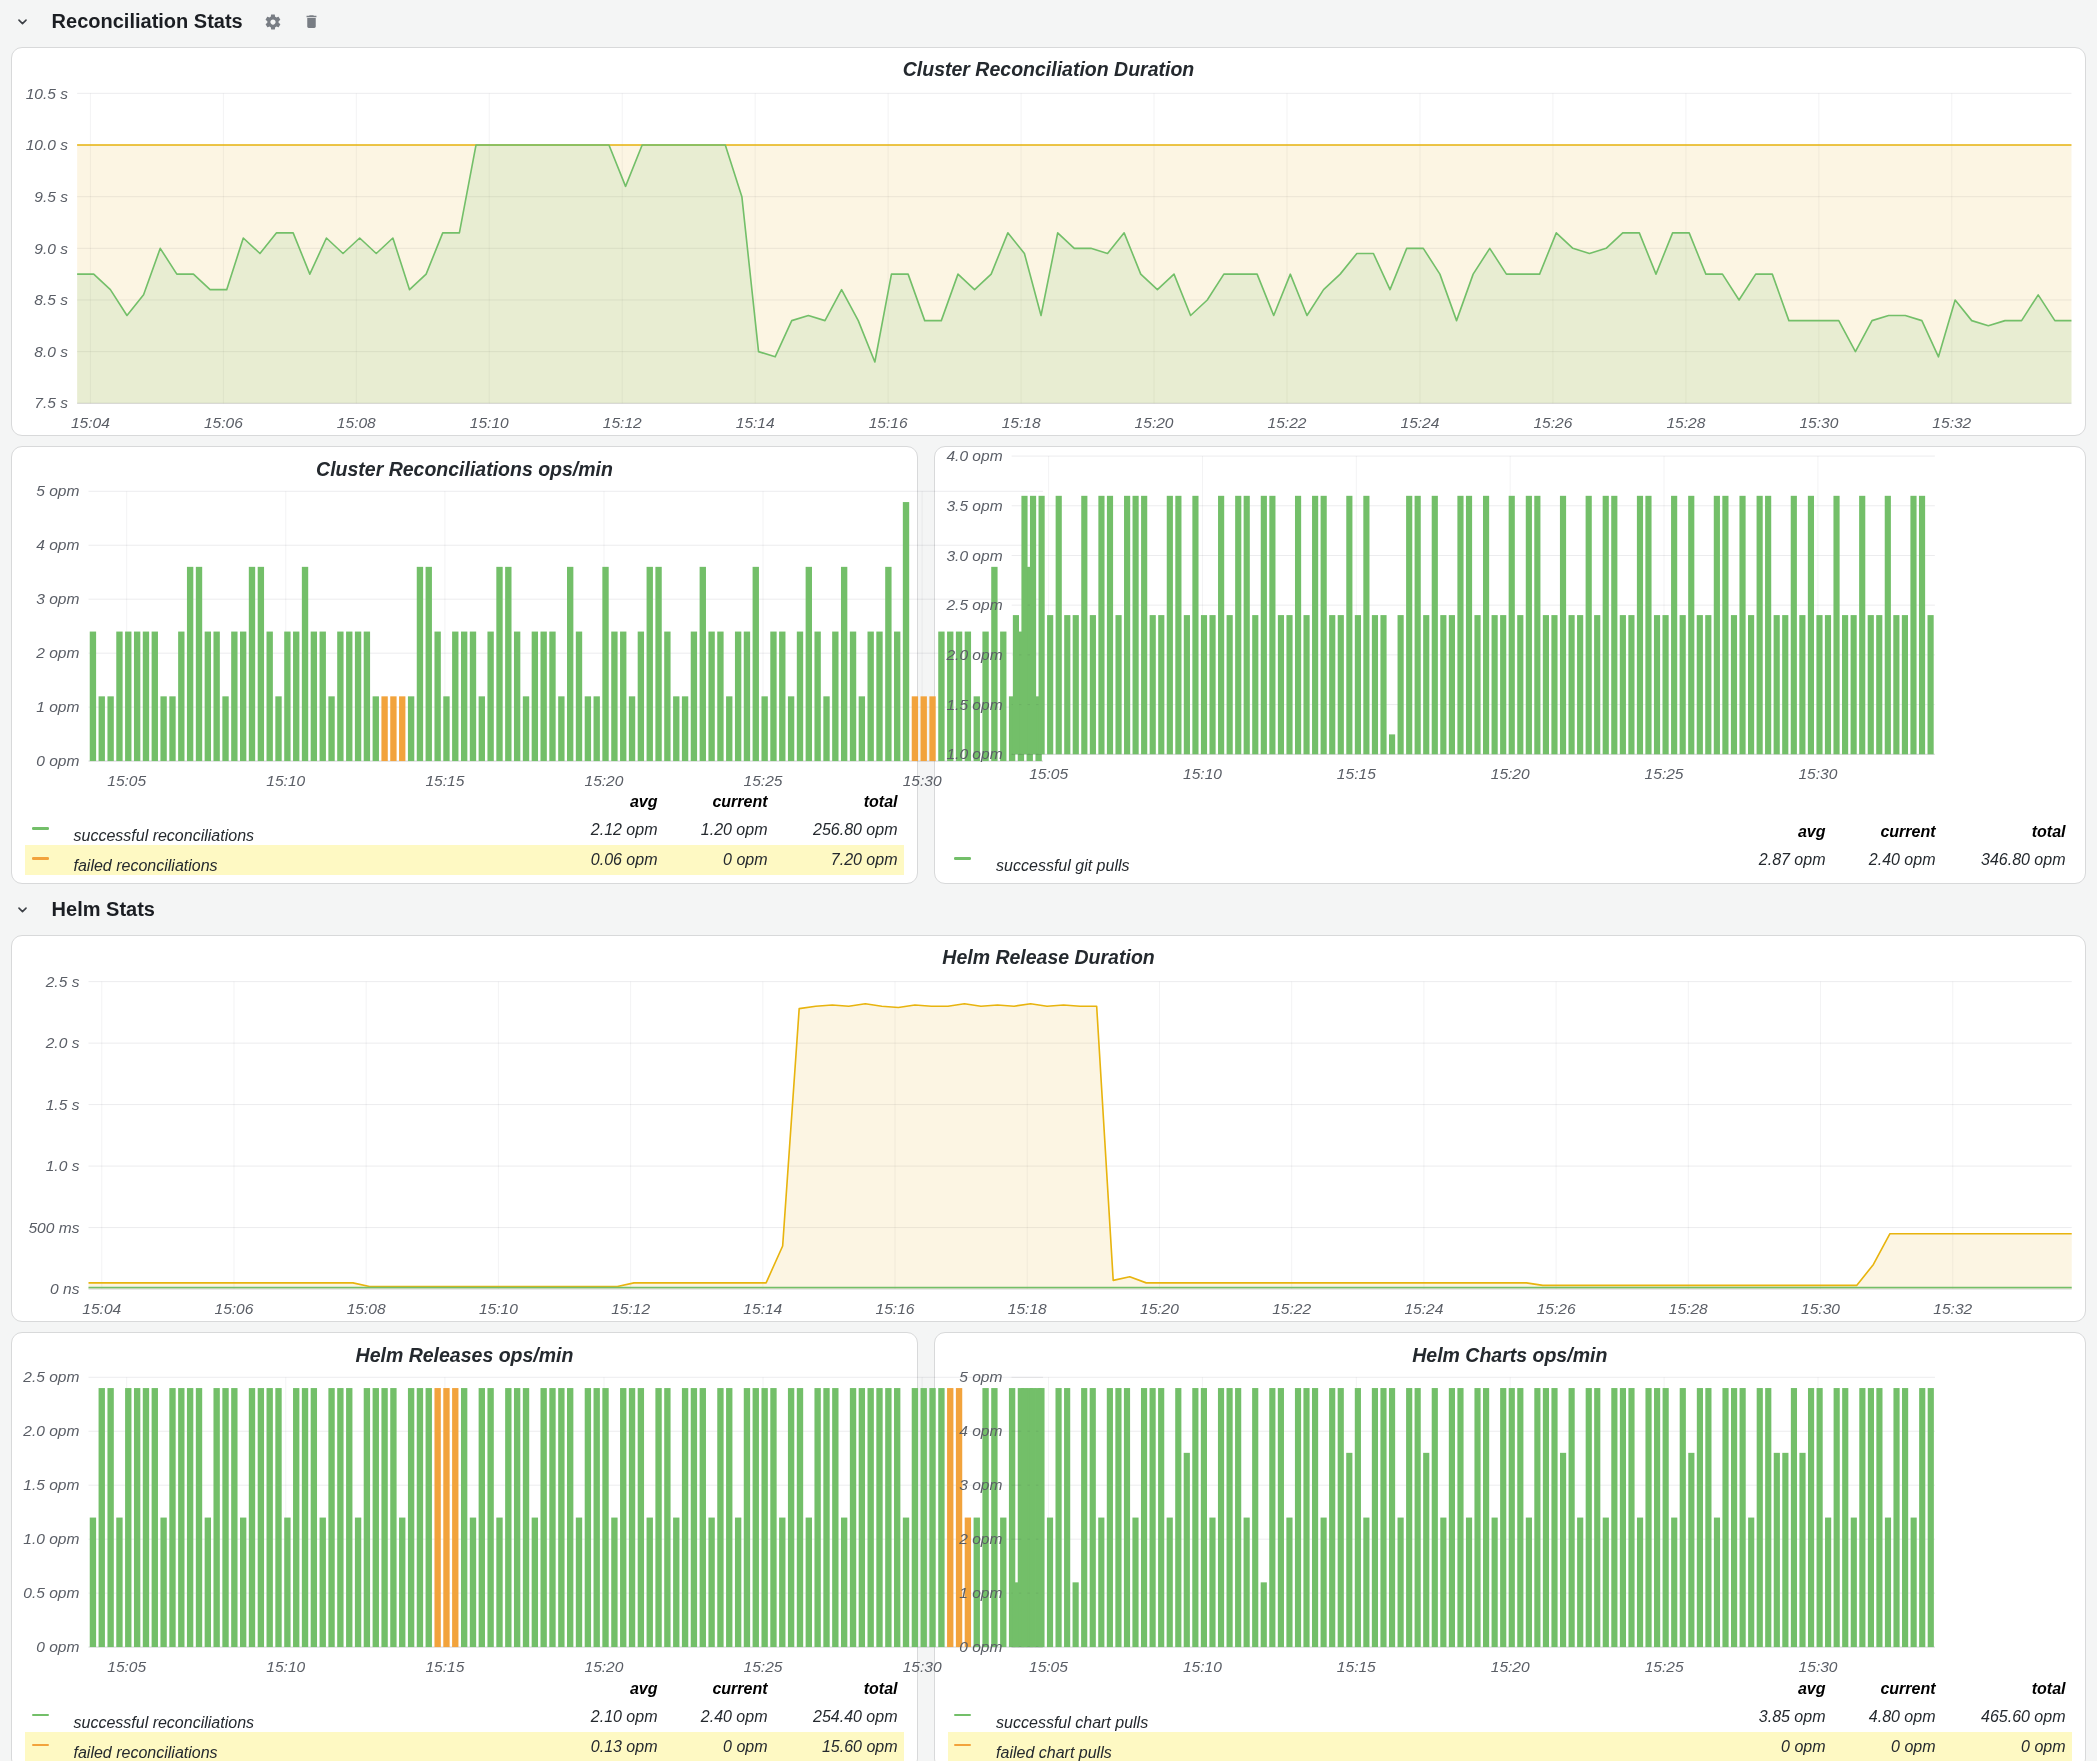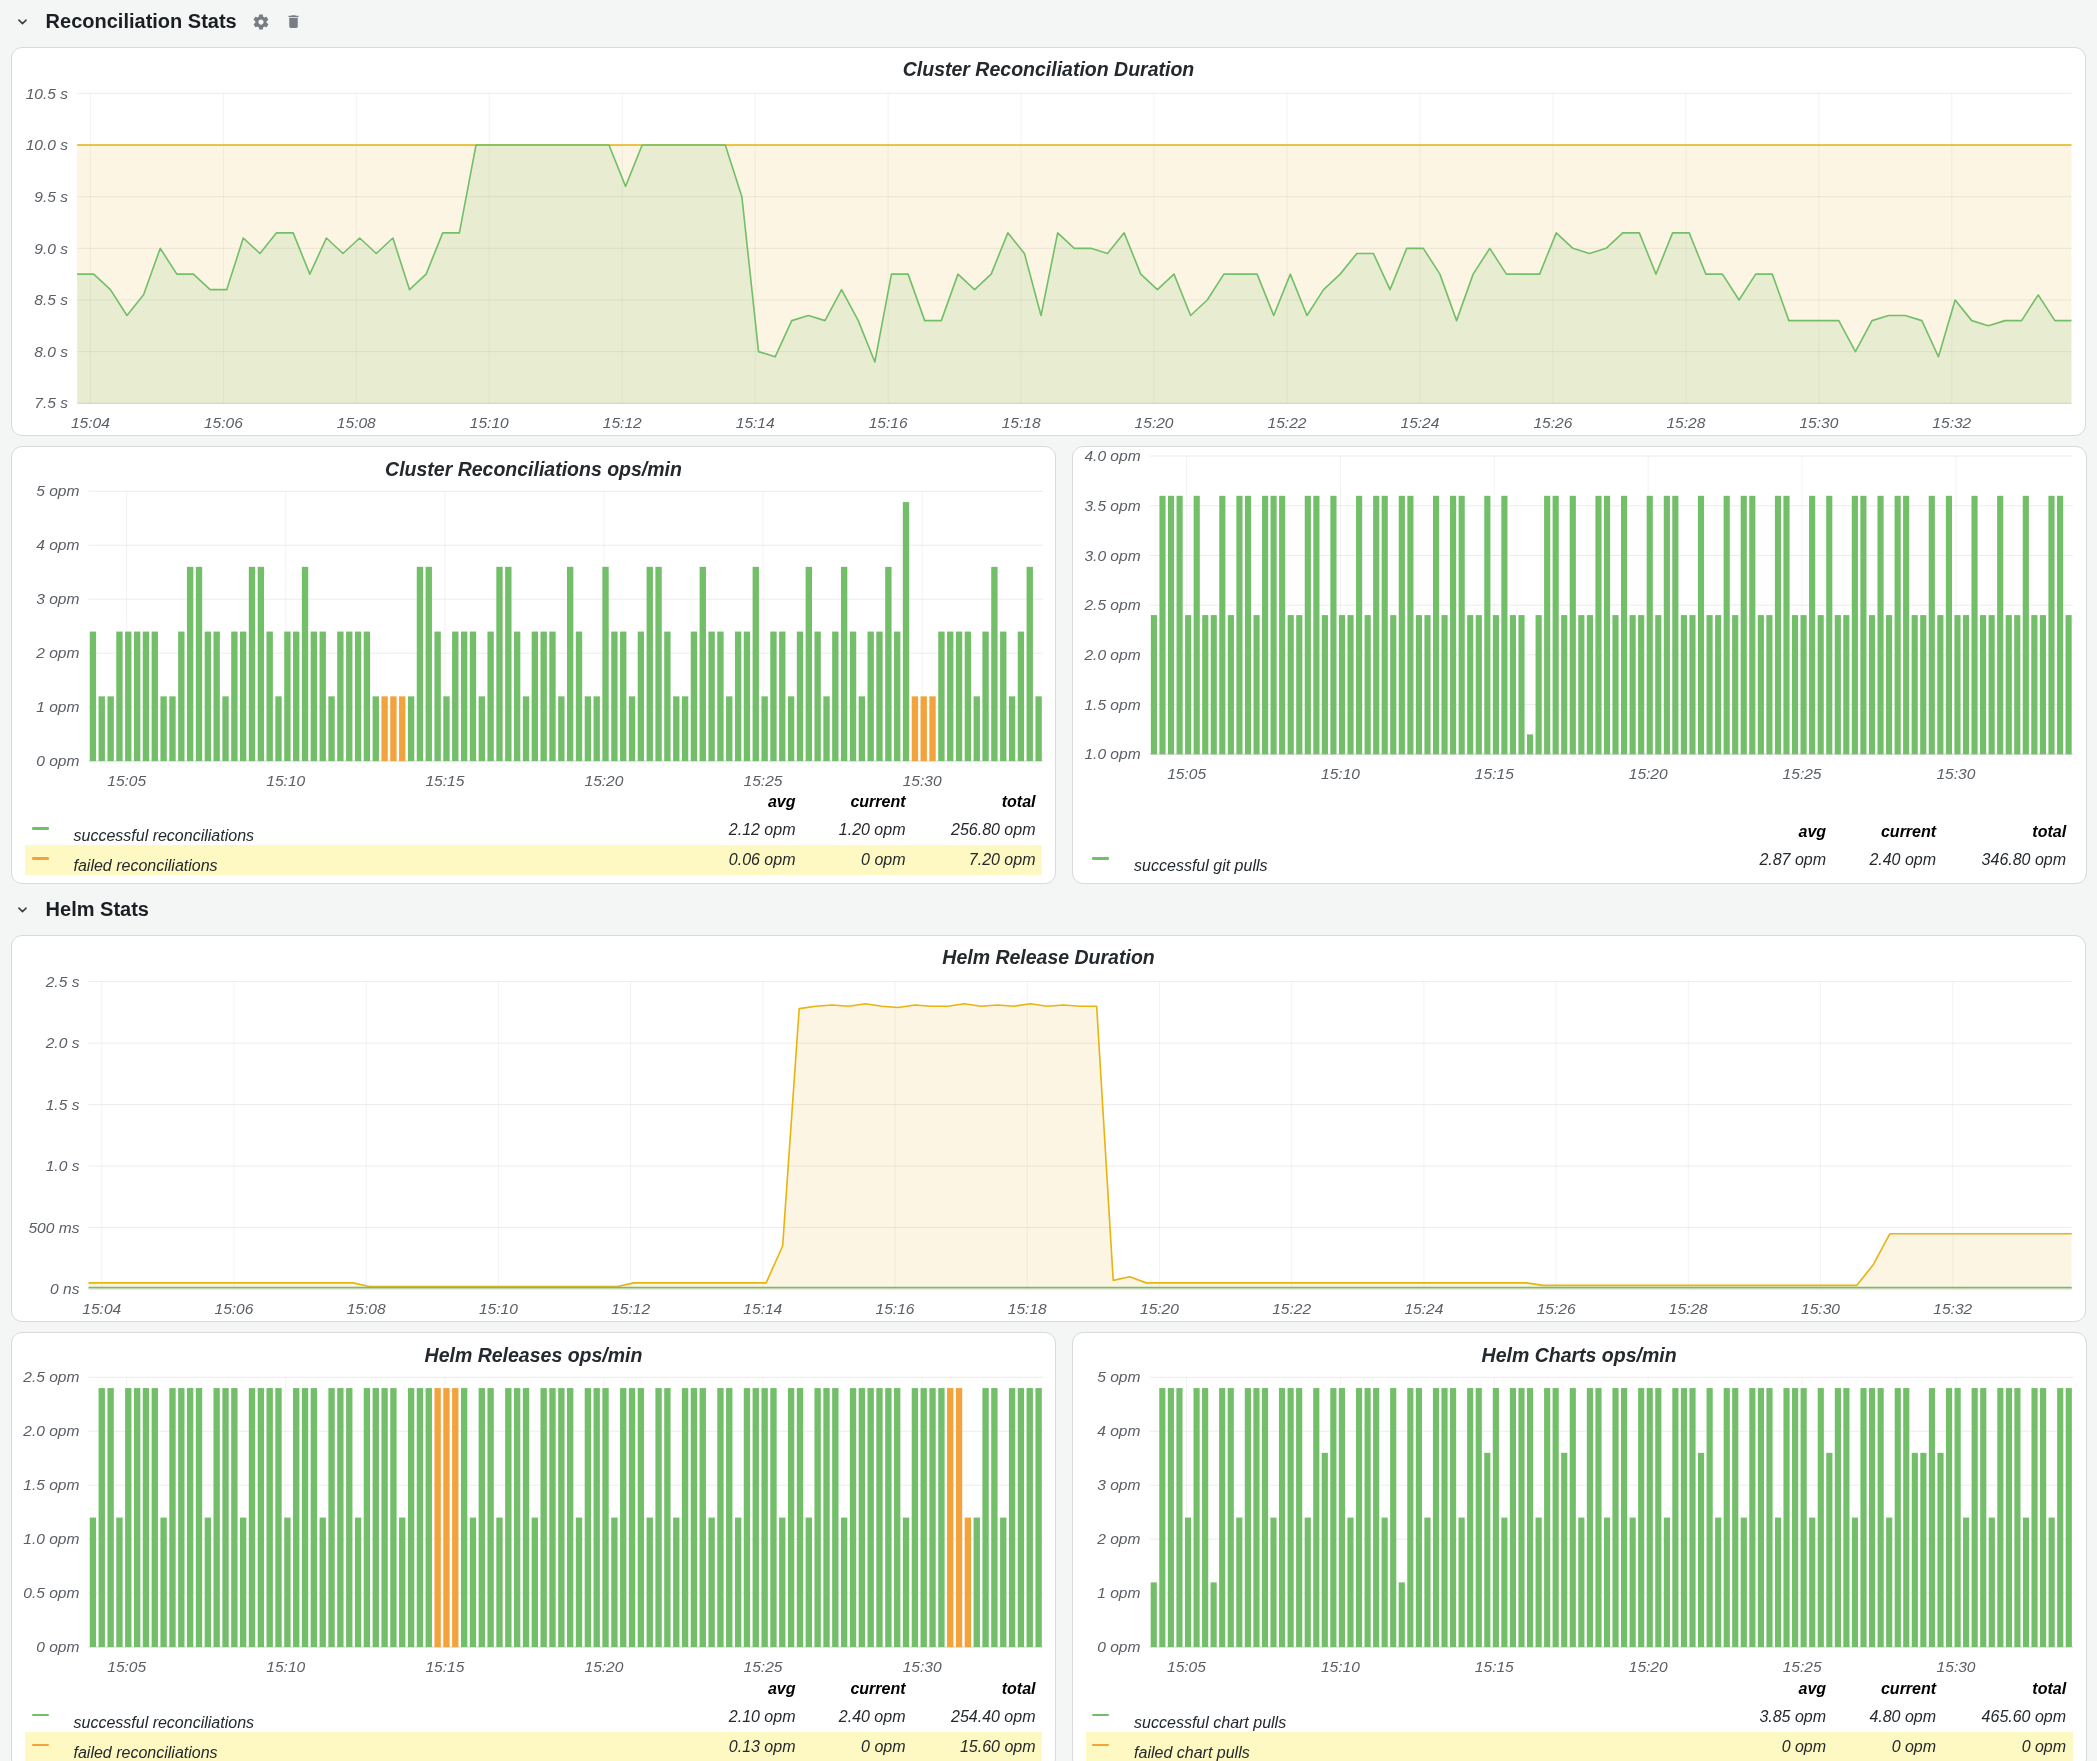--- a/index.html
+++ b/index.html
@@ -4,30 +4,30 @@
 <style>
   html,body{margin:0;padding:0;}
   body{
     width:2097px;height:1761px;
     background:#f4f5f5;
     font-family:"Liberation Sans",sans-serif;
     overflow:hidden;
     -webkit-font-smoothing:antialiased;
   }
   .dashboard{padding:6.5px 11px 0;display:flex;flex-direction:column;gap:10.4px;}
-  .section-header{display:flex;align-items:center;gap:15px;height:30px;padding:0 2.6px;}
+  .section-header{display:flex;align-items:center;gap:21px;height:30px;padding:0 2.6px;}
   .section-title{font-size:20px;font-weight:700;color:#1b1e23;cursor:pointer;}
   .icon-btn{display:flex;align-items:center;justify-content:center;cursor:pointer;}
   .panel{background:#ffffff;border:0.6px solid #d8d9da;border-radius:11px;display:flex;flex-direction:column;box-sizing:border-box;font-style:italic;}
   .panel-title{text-align:center;font-size:19.5px;font-weight:600;color:#24292e;padding:10.4px 0 1.3px;flex:0 0 auto;cursor:pointer;}
   .chart{flex:1 1 auto;min-height:0;position:relative;}
   .chart svg{display:block;}
   .row{display:flex;gap:15.6px;}
   .panel-tall{height:389px;}
-  .panel-half-left{width:1045px;height:438px;flex:0 0 auto;}
+  .panel-half-left{width:907px;height:438px;flex:0 0 auto;}
   .panel-half-right{flex:1 1 auto;height:438px;}
   .legend{padding:0 13px 7.8px;flex:0 0 auto;font-size:16px;}
   .legend-row{display:grid;grid-template-columns:1fr 110px 110px 130px;align-items:center;min-height:28.5px;padding:0 6.5px;box-sizing:border-box;}
   .legend-row.alt{background:#fef9c3;}
   .legend-head{min-height:26px;}
   .lhead{color:#000000;font-weight:600;text-align:right;cursor:pointer;}
   .lval{text-align:right;color:#24292e;}
   .lname{display:flex;gap:25px;color:#24292e;cursor:pointer;margin-top:12px;}
   .mark{display:inline-block;width:17px;height:2.6px;border-radius:1.3px;flex:0 0 auto;}
   svg text.tick{font-family:"Liberation Sans",sans-serif;font-size:24px;fill:#5a5e66;}

